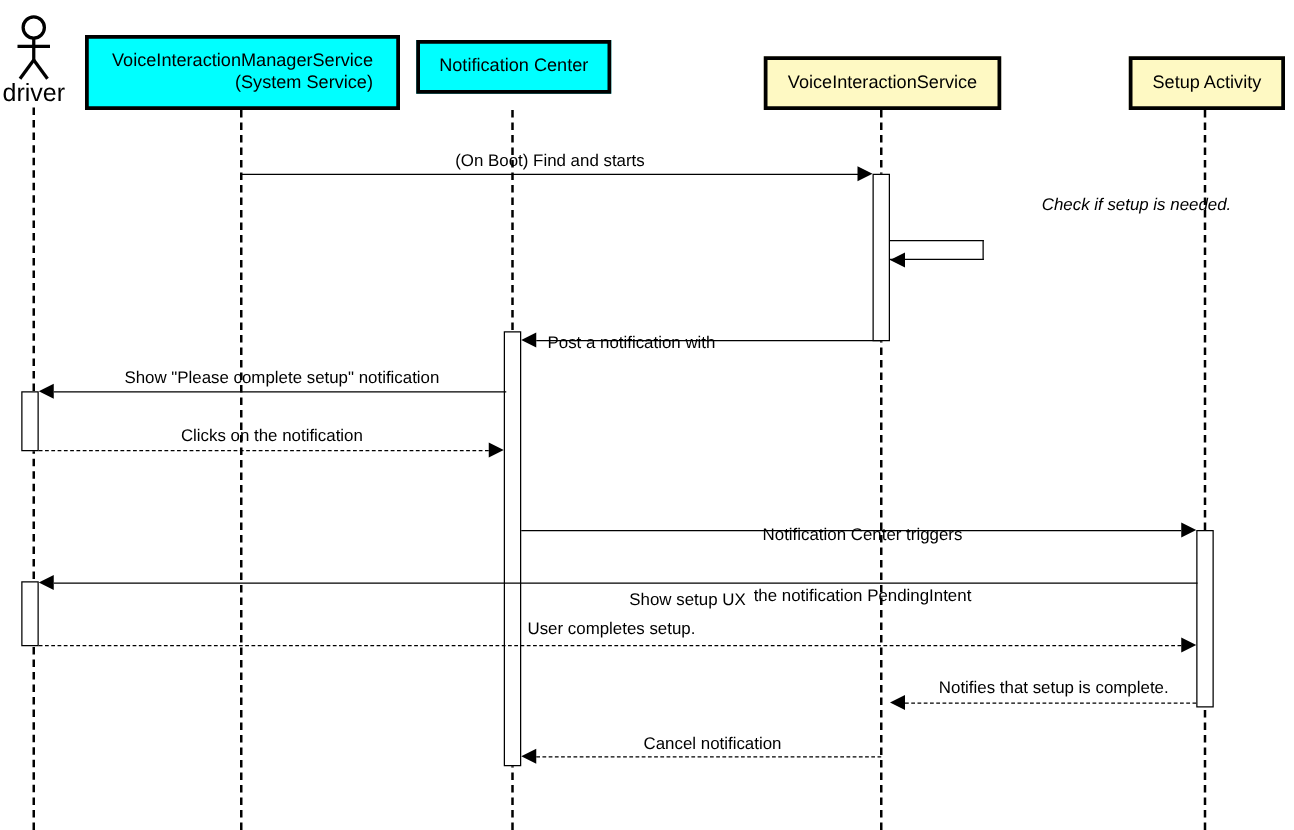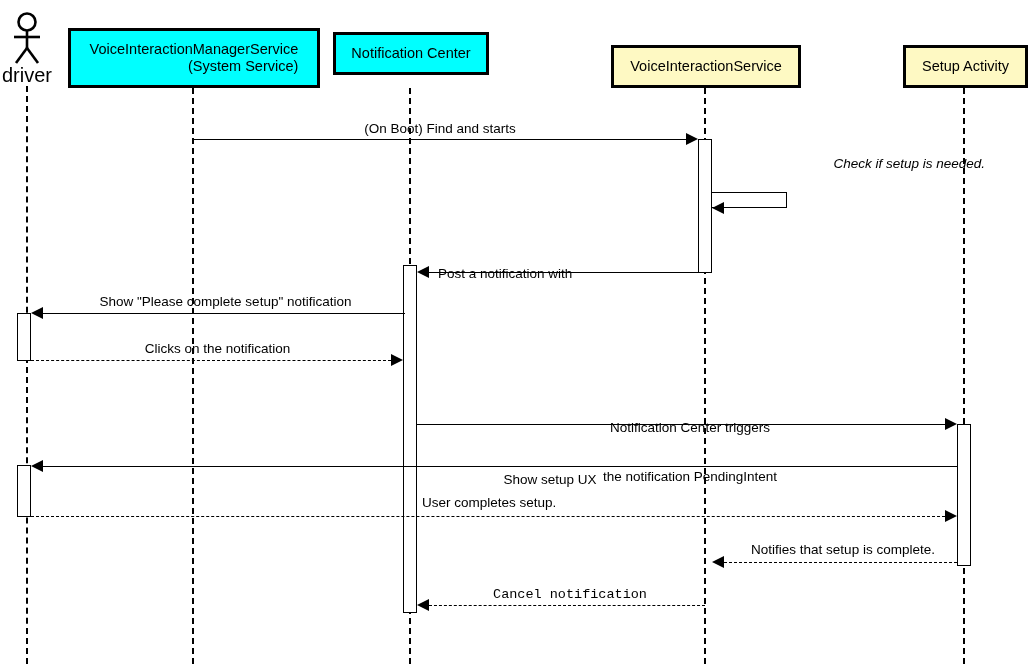--- a/index.html
+++ b/index.html
@@ -102,15 +102,15 @@
   <div class="msg dashed" style="left:31px;top:516px;width:914px;"></div>
   <div class="arrowR" style="left:945px;top:510px;"></div>
   <div class="mlabel" style="left:422px;top:495px;width:260px;text-align:left;">User completes setup.</div>
 
   <div class="msg dashed" style="left:724px;top:562px;width:233px;"></div>
   <div class="arrowL" style="left:712px;top:556px;"></div>
   <div class="mlabel" style="left:728px;top:542px;width:230px;">Notifies that setup is complete.</div>
 
   <div class="msg dashed" style="left:429px;top:605px;width:276px;"></div>
   <div class="arrowL" style="left:417px;top:599px;"></div>
-  <div class="mlabel" style="left:440px;top:587px;width:260px;font-family:Liberation Mono, monospace;">Cancel notification</div>
+  <div class="mlabel" style="left:440px;top:587px;width:260px;">Cancel notification</div>
 
 </div>
 
 </body></html>

